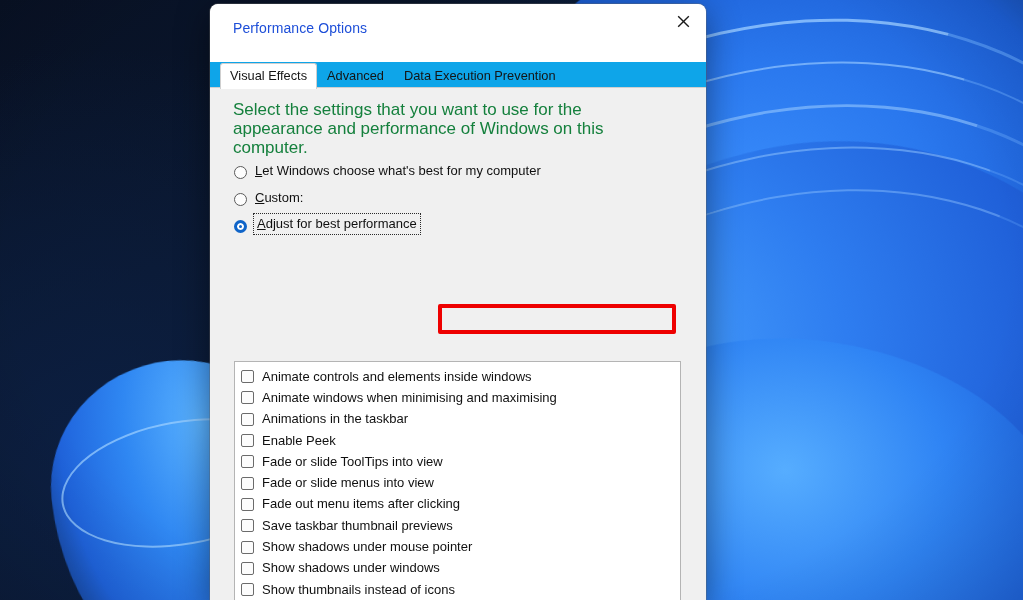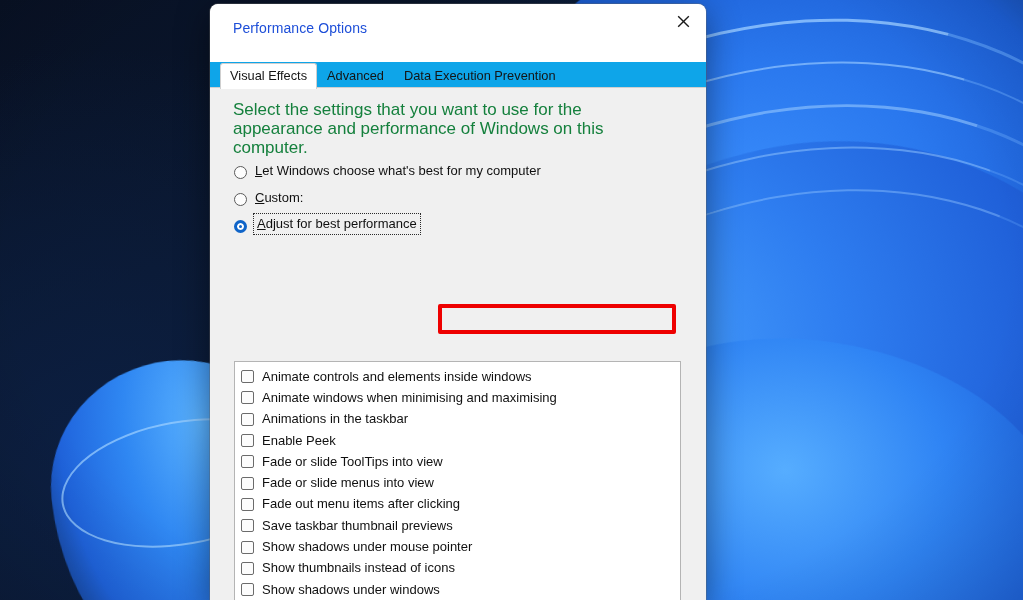--- a/index.html
+++ b/index.html
@@ -383,24 +383,24 @@
             <div class="check-row">
               <span class="check-mark"></span>
               <span class="check-label">Save taskbar thumbnail previews</span>
             </div>
             <div class="check-row">
               <span class="check-mark"></span>
               <span class="check-label">Show shadows under mouse pointer</span>
             </div>
             <div class="check-row">
               <span class="check-mark"></span>
+              <span class="check-label">Show shadows under windows</span>
+            </div>
+            <div class="check-row">
+              <span class="check-mark"></span>
               <span class="check-label">Show thumbnails instead of icons</span>
-            </div>
-            <div class="check-row">
-              <span class="check-mark"></span>
-              <span class="check-label">Show shadows under windows</span>
             </div>
           </div>
       </div>
     </div>
 
   </div>
 </div>
 
 </body></html>

